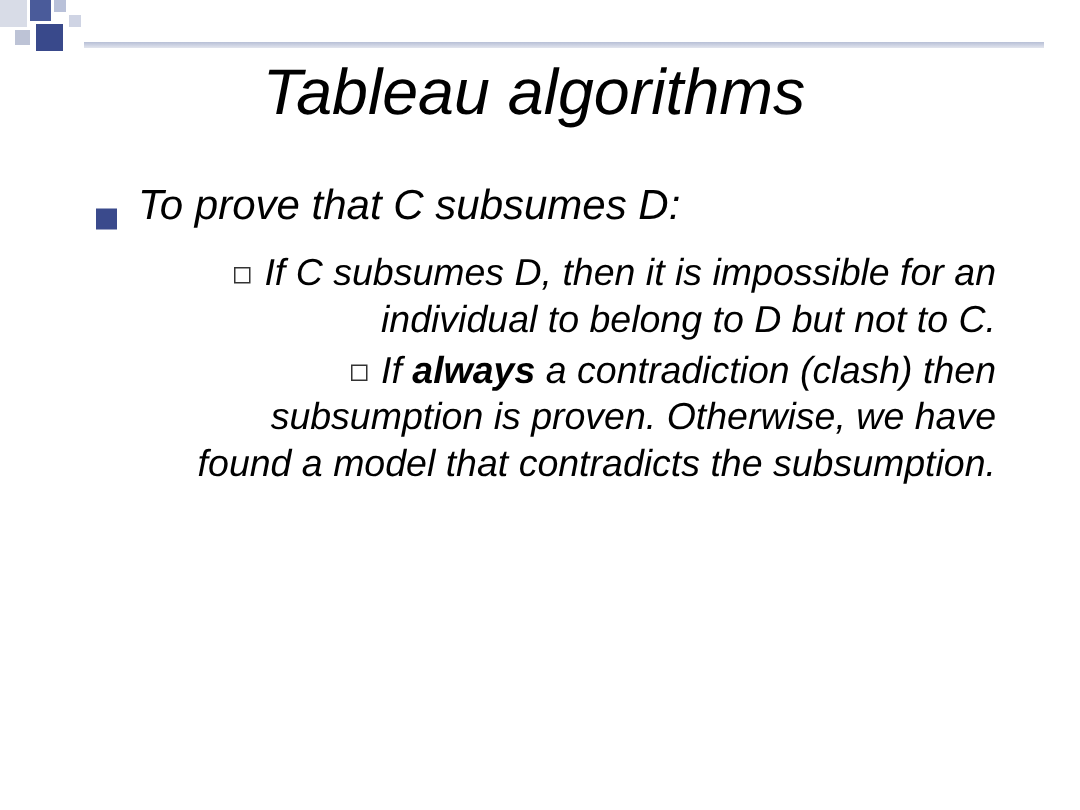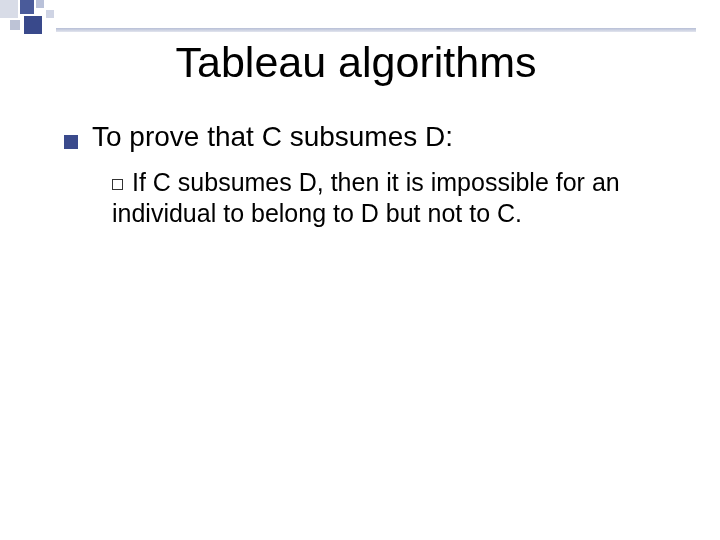--- a/index.html
+++ b/index.html
@@ -32,44 +32,46 @@
     position: absolute;
     left: 56px; top: 28px;
     width: 640px; height: 4px;
     background: linear-gradient(#b7bfd6, #e2e5ee);
   }
 
   .slide {
     position: absolute;
     left: 0; top: 0; right: 0; bottom: 0;
     padding: 30px 56px 40px 48px;
+    font-style: italic;
   }
   .title {
     text-align: center;
     font-size: 43px;
     font-weight: 400;
     margin-top: 8px;
     margin-bottom: 34px;
   }
   .level1 {
     display: flex;
-    align-items: center;
+    align-items: flex-end;
     font-size: 28px;
     margin-left: 16px;
     margin-bottom: 14px;
   }
   .bullet-square {
     width: 14px; height: 14px;
     background: #3a4a8c;
     margin-top: 9px;
     margin-right: 14px;
     flex-shrink: 0;
   }
   .level2-wrap {
     margin-left: 64px;
+    text-align: right;
   }
   .level2 {
     font-size: 25px;
     line-height: 1.24;
     margin-bottom: 3px;
   }
   .bullet-box {
     display: inline-block;
     width: 11px; height: 11px;
     border: 1.5px solid #333;
@@ -95,14 +97,17 @@
 
   <div class="level1">
     <div class="bullet-square"></div>
     <div>To prove that C subsumes D:</div>
   </div>
 
   <div class="level2-wrap">
     <div class="level2">
       <span class="bullet-box"></span><span>If C subsumes D, then it is impossible for an individual to belong to D but not to C.</span>
     </div>
+    <div class="level2">
+      <span class="bullet-box"></span><span>If </span><b>always</b><span> a contradiction (clash) then subsumption is proven. Otherwise, we have found a model that contradicts the subsumption.</span>
+    </div>
   </div>
 </div>
 
 </body></html>

